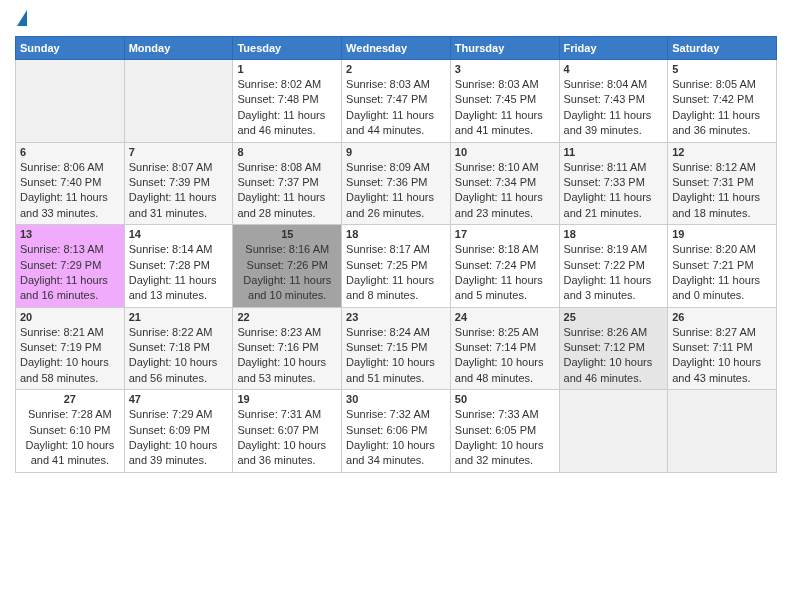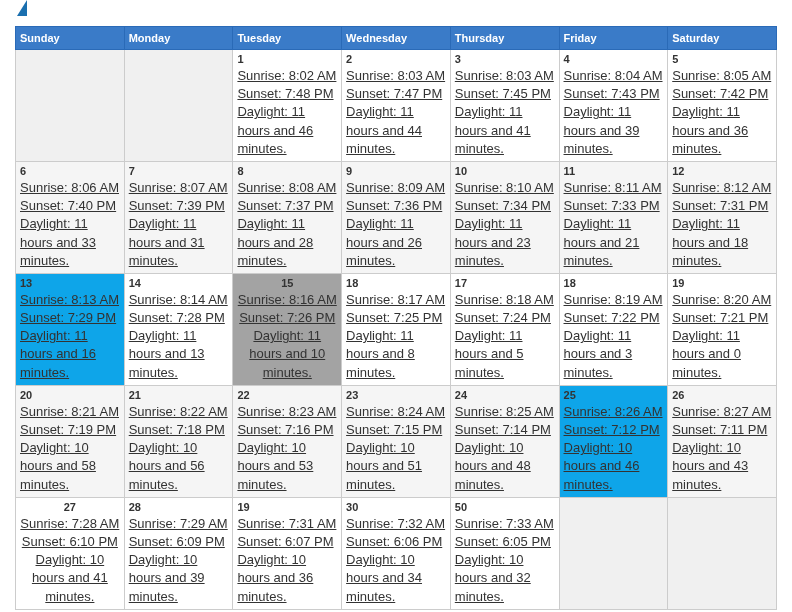--- a/index.html
+++ b/index.html
@@ -5,21 +5,21 @@
     * { box-sizing: border-box; margin: 0; padding: 0; }
     body {
       font-family: Arial, sans-serif;
       background: #fff;
       width: 792px;
       height: 612px;
       overflow: hidden;
     }
     .container {
       width: 792px;
-      padding: 0 15px;
+      padding: 10px 15px;
     }
     .header {
       display: flex;
       justify-content: space-between;
       align-items: flex-start;
       margin-bottom: 8px;
     }
     .logo {
       display: flex;
       flex-direction: column;
@@ -90,24 +90,23 @@
       background: #ffffff;
     }
     .day-number {
       font-size: 11px;
       font-weight: bold;
       color: #333;
       display: block;
       margin-bottom: 2px;
     }
     .day-info {
-      font-size: 13px;
+      font-size: 11px;
       color: #333;
       line-height: 1.4;
-      text-decoration: underline;
     }
     .empty-cell {
       background: #f0f0f0 !important;
     }
     .week-row-even td { background: #f5f5f5; }
     .week-row-odd td { background: #ffffff; }
   </style>
 </head>
 <body>
 
@@ -188,21 +187,21 @@
           <td style="background: rgb(245, 245, 245);">
             <span class="day-number">11</span>
             <div class="day-info">Sunrise: 8:11 AM<br>Sunset: 7:33 PM<br>Daylight: 11 hours and 21 minutes.</div>
           </td>
           <td style="background: rgb(245, 245, 245);">
             <span class="day-number">12</span>
             <div class="day-info">Sunrise: 8:12 AM<br>Sunset: 7:31 PM<br>Daylight: 11 hours and 18 minutes.</div>
           </td>
         </tr>
         <tr class="week-row-odd">
-          <td style="background: #0ea5e9; margin-left: 28px;">
+          <td style="background: #f0abfc; margin-left: 28px;">
             <span class="day-number">13</span>
             <div class="day-info">Sunrise: 8:13 AM<br>Sunset: 7:29 PM<br>Daylight: 11 hours and 16 minutes.</div>
           </td>
           <td style="background: rgb(255, 255, 255);">
             <span class="day-number">14</span>
             <div class="day-info">Sunrise: 8:14 AM<br>Sunset: 7:28 PM<br>Daylight: 11 hours and 13 minutes.</div>
           </td>
           <td style="background: #a3a3a3; text-align: center;">
             <span class="day-number">15</span>
             <div class="day-info">Sunrise: 8:16 AM<br>Sunset: 7:26 PM<br>Daylight: 11 hours and 10 minutes.</div>
@@ -238,36 +237,36 @@
             <div class="day-info">Sunrise: 8:23 AM<br>Sunset: 7:16 PM<br>Daylight: 10 hours and 53 minutes.</div>
           </td>
           <td style="background: rgb(245, 245, 245);">
             <span class="day-number">23</span>
             <div class="day-info">Sunrise: 8:24 AM<br>Sunset: 7:15 PM<br>Daylight: 10 hours and 51 minutes.</div>
           </td>
           <td style="background: rgb(245, 245, 245);">
             <span class="day-number">24</span>
             <div class="day-info">Sunrise: 8:25 AM<br>Sunset: 7:14 PM<br>Daylight: 10 hours and 48 minutes.</div>
           </td>
-          <td style="background: #0ea5e9;">
+          <td style="background: #e5e5e5;">
             <span class="day-number">25</span>
             <div class="day-info">Sunrise: 8:26 AM<br>Sunset: 7:12 PM<br>Daylight: 10 hours and 46 minutes.</div>
           </td>
           <td style="background: rgb(245, 245, 245);">
             <span class="day-number">26</span>
             <div class="day-info">Sunrise: 8:27 AM<br>Sunset: 7:11 PM<br>Daylight: 10 hours and 43 minutes.</div>
           </td>
         </tr>
         <tr class="week-row-odd">
           <td style="background: rgb(255, 255, 255); text-align: center;">
             <span class="day-number">27</span>
             <div class="day-info">Sunrise: 7:28 AM<br>Sunset: 6:10 PM<br>Daylight: 10 hours and 41 minutes.</div>
           </td>
           <td style="background: rgb(255, 255, 255);">
-            <span class="day-number">28</span>
+            <span class="day-number">47</span>
             <div class="day-info">Sunrise: 7:29 AM<br>Sunset: 6:09 PM<br>Daylight: 10 hours and 39 minutes.</div>
           </td>
           <td style="background: rgb(255, 255, 255);">
             <span class="day-number">19</span>
             <div class="day-info">Sunrise: 7:31 AM<br>Sunset: 6:07 PM<br>Daylight: 10 hours and 36 minutes.</div>
           </td>
           <td style="background: rgb(255, 255, 255);">
             <span class="day-number">30</span>
             <div class="day-info">Sunrise: 7:32 AM<br>Sunset: 6:06 PM<br>Daylight: 10 hours and 34 minutes.</div>
           </td>

